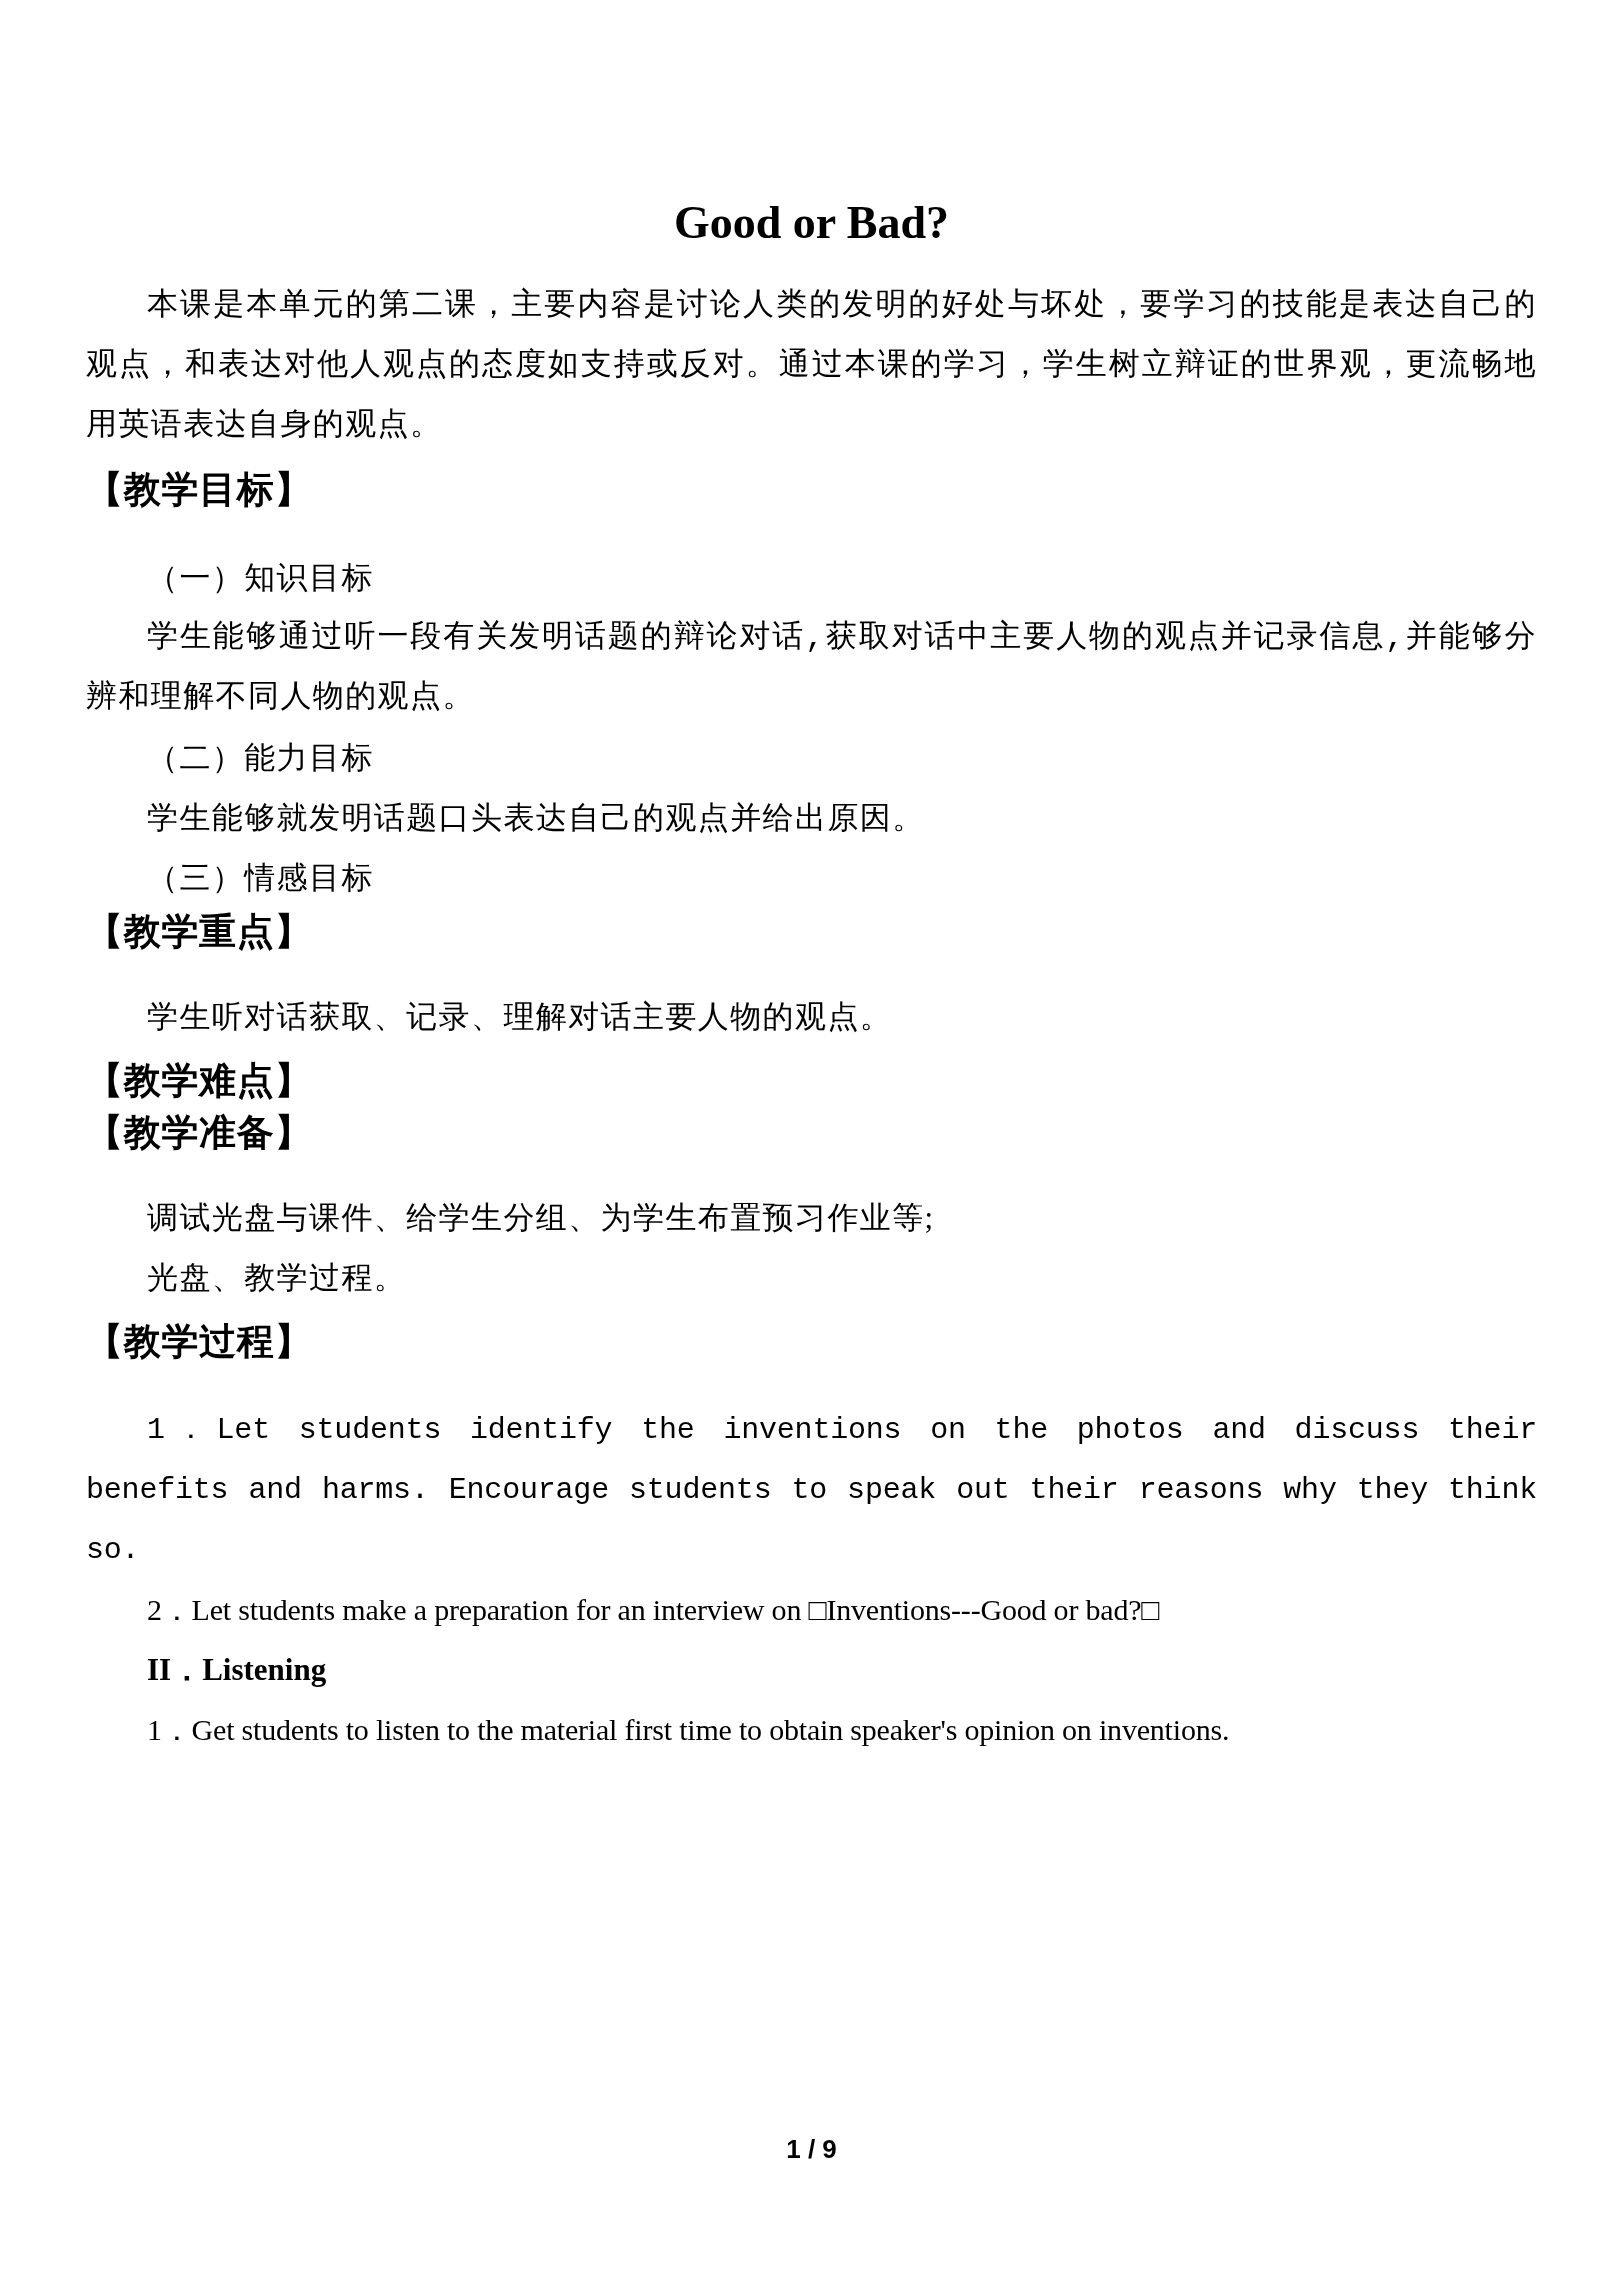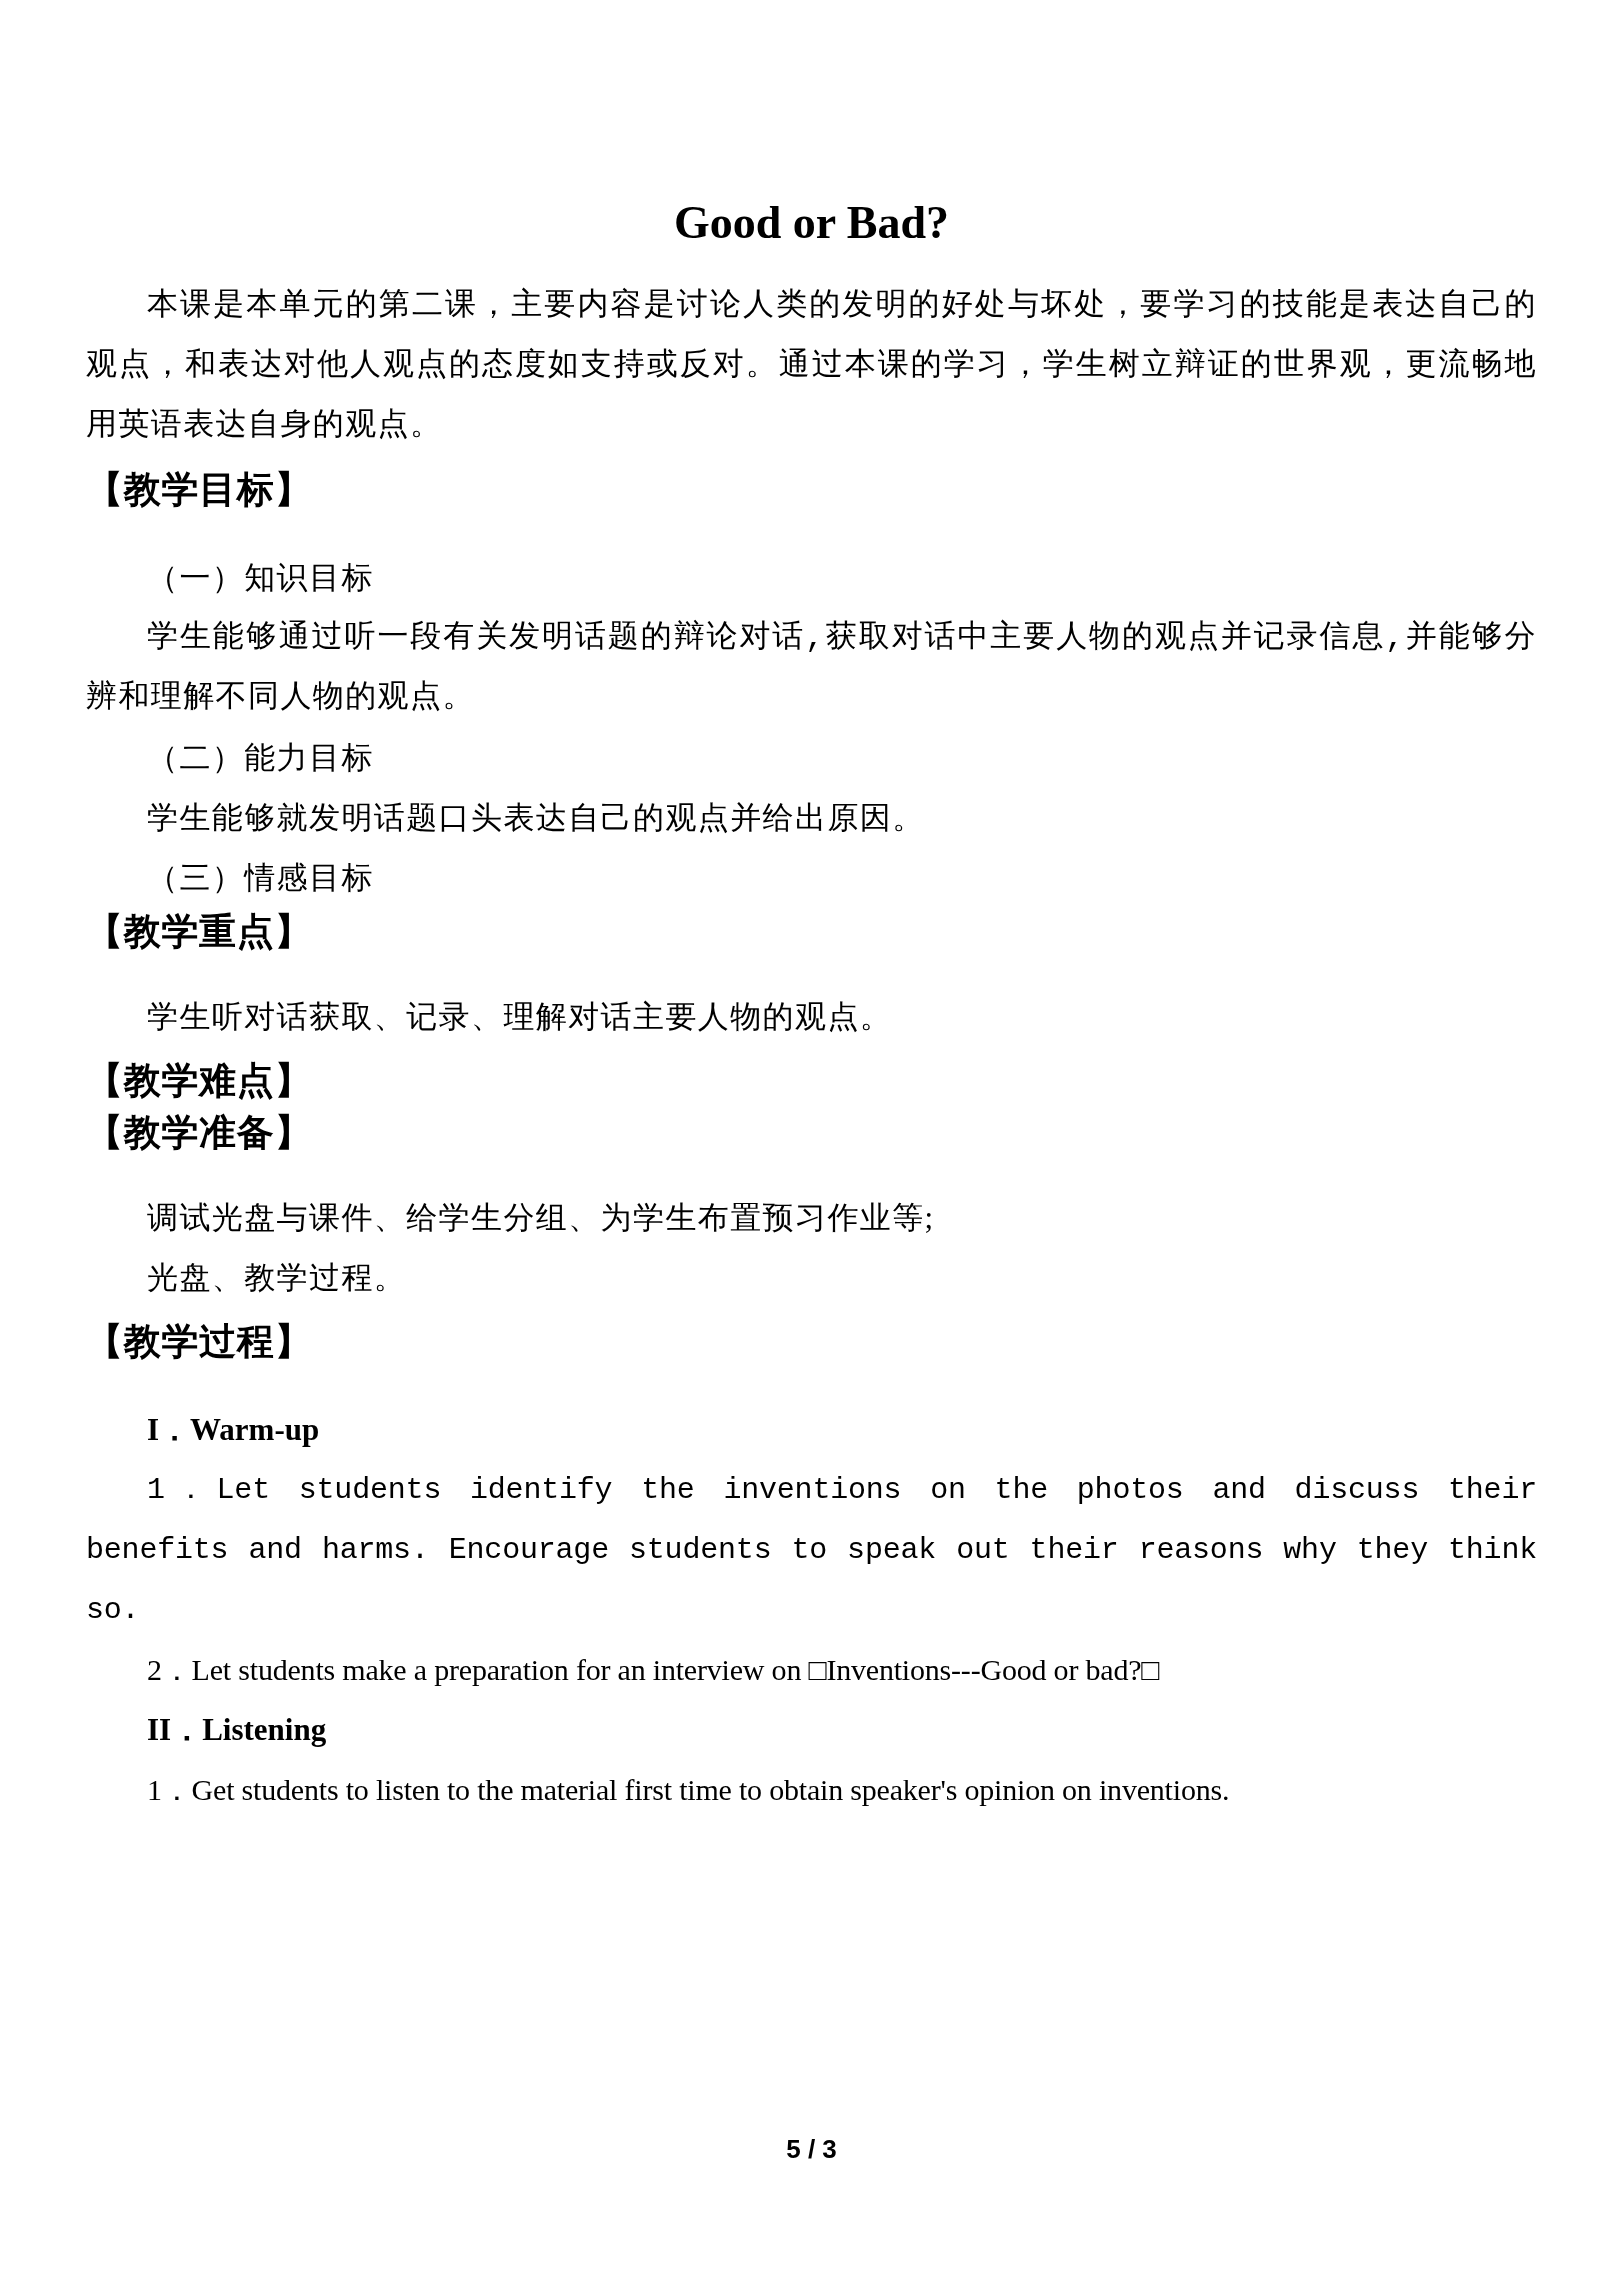--- a/index.html
+++ b/index.html
@@ -122,23 +122,22 @@
   <h2 class="sec-heading h-prep">【教学准备】</h2>
 
   <div class="prep">
     <p class="cjk para indent">调试光盘与课件、给学生分组、为学生布置预习作业等;</p>
     <p class="cjk para indent">光盘、教学过程。</p>
   </div>
 
   <h2 class="sec-heading h-proc">【教学过程】</h2>
 
   <div class="process">
-    <div class="step-title">I．Warm-up</div>
     <p class="eng para indent justify">1．Let students identify the inventions on the photos and discuss their benefits and harms. Encourage students to speak out their reasons why they think so.</p>
     <p class="eng para indent">2．Let students make a preparation for an interview on □Inventions---Good or bad?□</p>
     <div class="step-title">II．Listening</div>
     <p class="eng para indent">1．Get students to listen to the material first time to obtain speaker's opinion on inventions.</p>
   </div>
 
-  <div class="footer">5 / 3</div>
+  <div class="footer">1 / 9</div>
 
 </div>
 
 
 </body></html>

